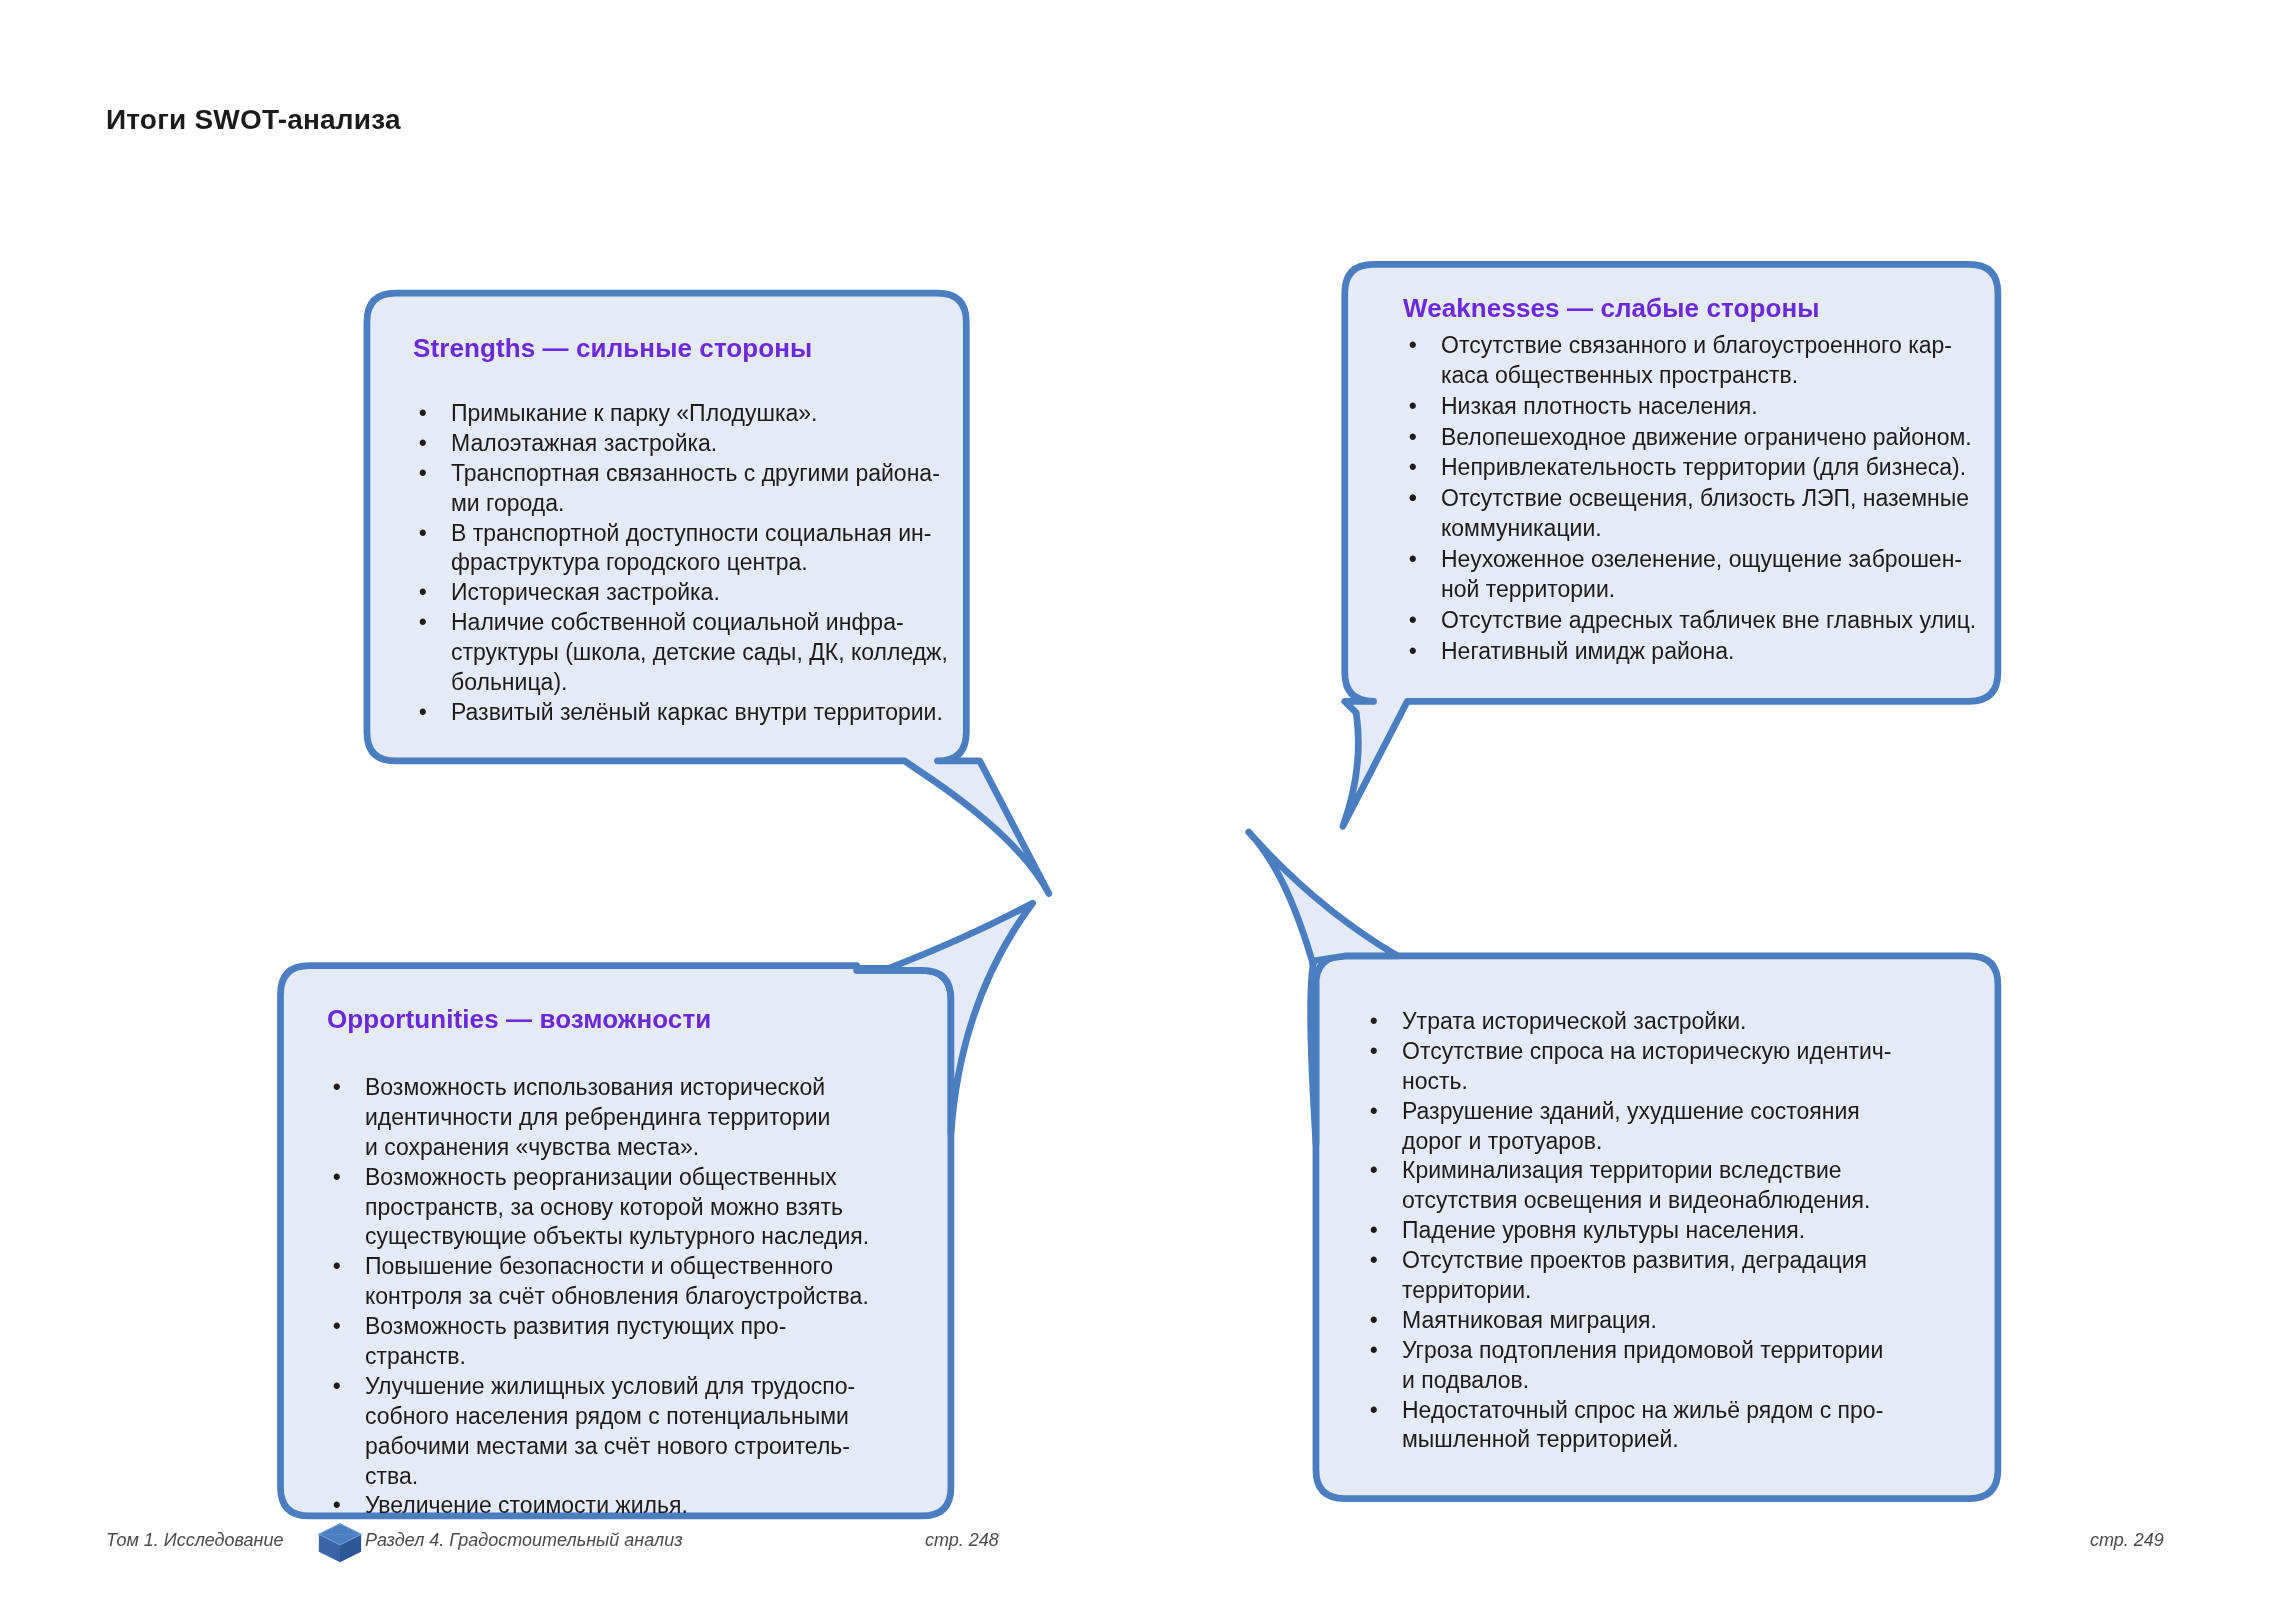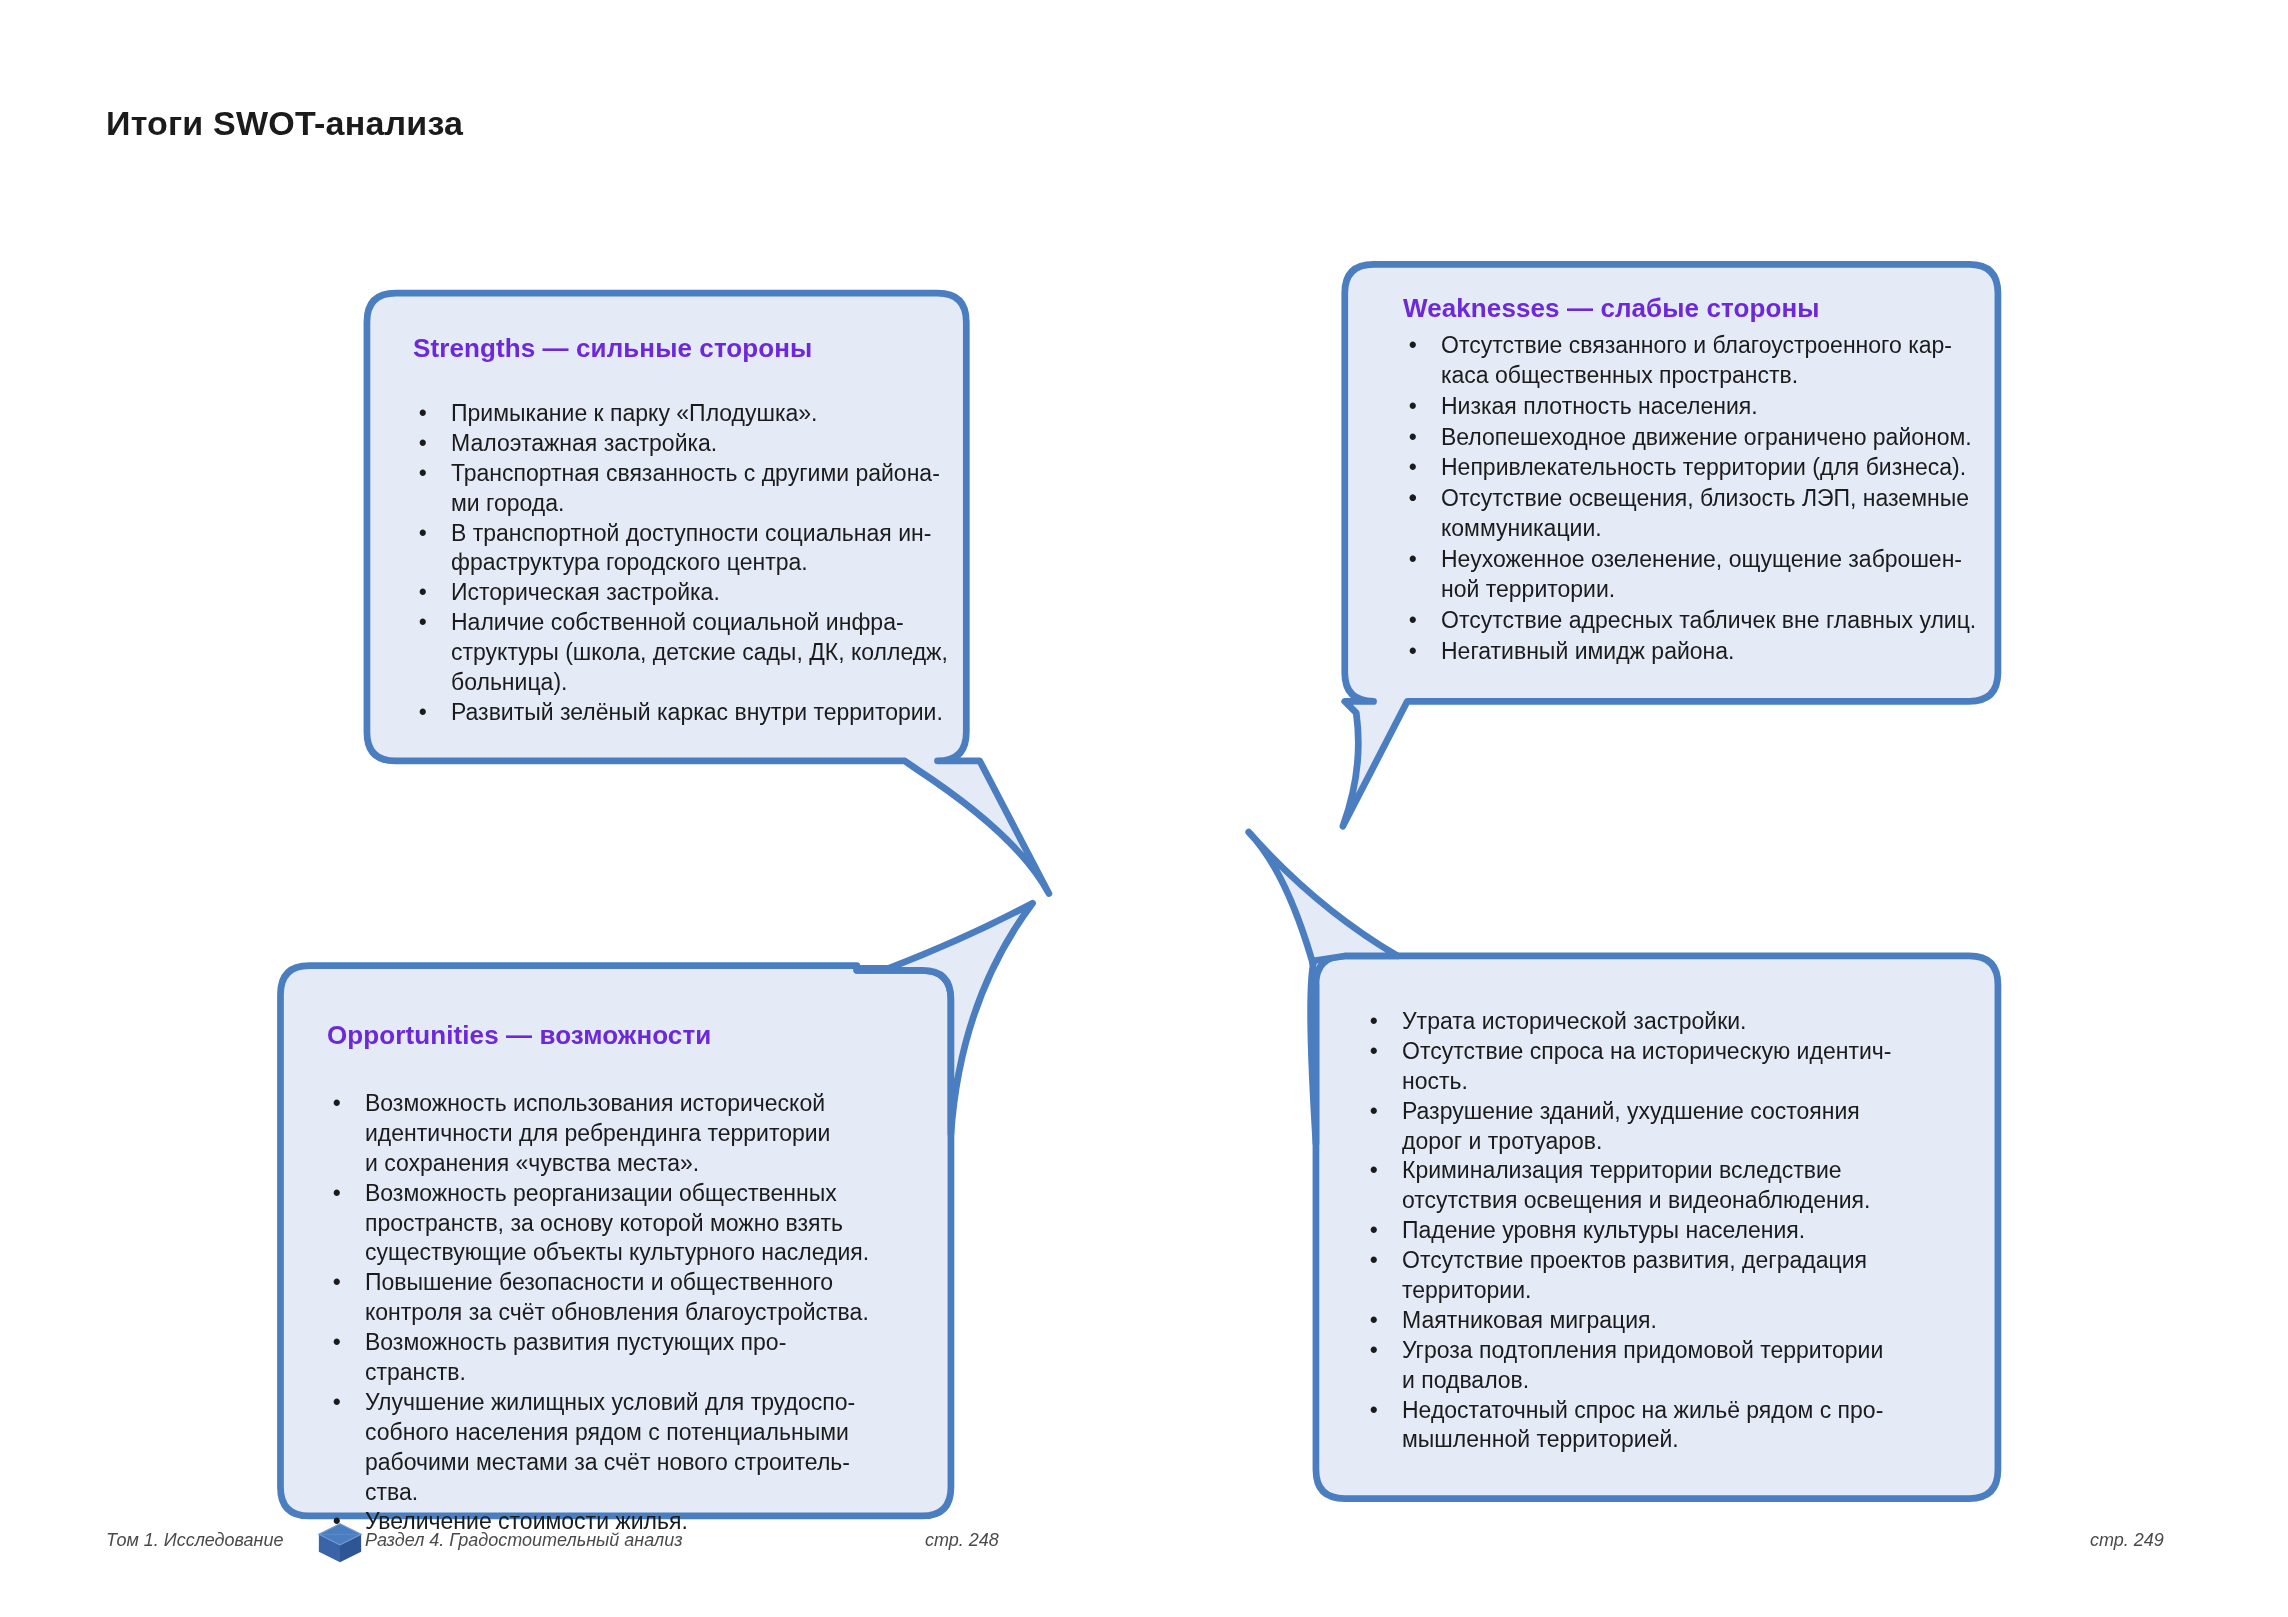--- a/index.html
+++ b/index.html
@@ -20,21 +20,21 @@
     inset: 0;
     background: #ffffff;
     overflow: hidden;
   }
 
   
   .page-title {
     position: absolute;
     left: 106px;
     top: 104px;
-    font-size: 34px;
+    font-size: 28px;
     font-weight: bold;
     letter-spacing: 0.2px;
     color: #1b1b1b;
     white-space: nowrap;
   }
 
   
   .bubble-layer {
     position: absolute;
     left: 0; top: 0;
@@ -77,21 +77,21 @@
     color: #1b1b1b;
   }
 
   
   #bubble-strengths       { left: 413px;  top: 333px;  width: 567px; }
   #bubble-strengths .bullet-list { margin-top: 35px; }
 
   #bubble-weaknesses      { left: 1403px; top: 293px;  width: 596px; }
   #bubble-weaknesses .bullet-list { margin-top: 5.8px; }
 
-  #bubble-opportunities   { left: 327px;  top: 1004px; width: 576px; margin-top: 16px; }
+  #bubble-opportunities   { left: 327px;  top: 1004px; width: 576px; }
   #bubble-opportunities .bullet-list { margin-top: 38px; }
 
   #bubble-threats         { left: 1364px; top: 970px; width: 576px; }
   #bubble-threats .bullet-list { margin-top: 37px; }
 
   #bubble-weaknesses .bullet-item,
   #bubble-weaknesses .bullet-item .dot { line-height: 1.33; }
 
   
   .footer {

